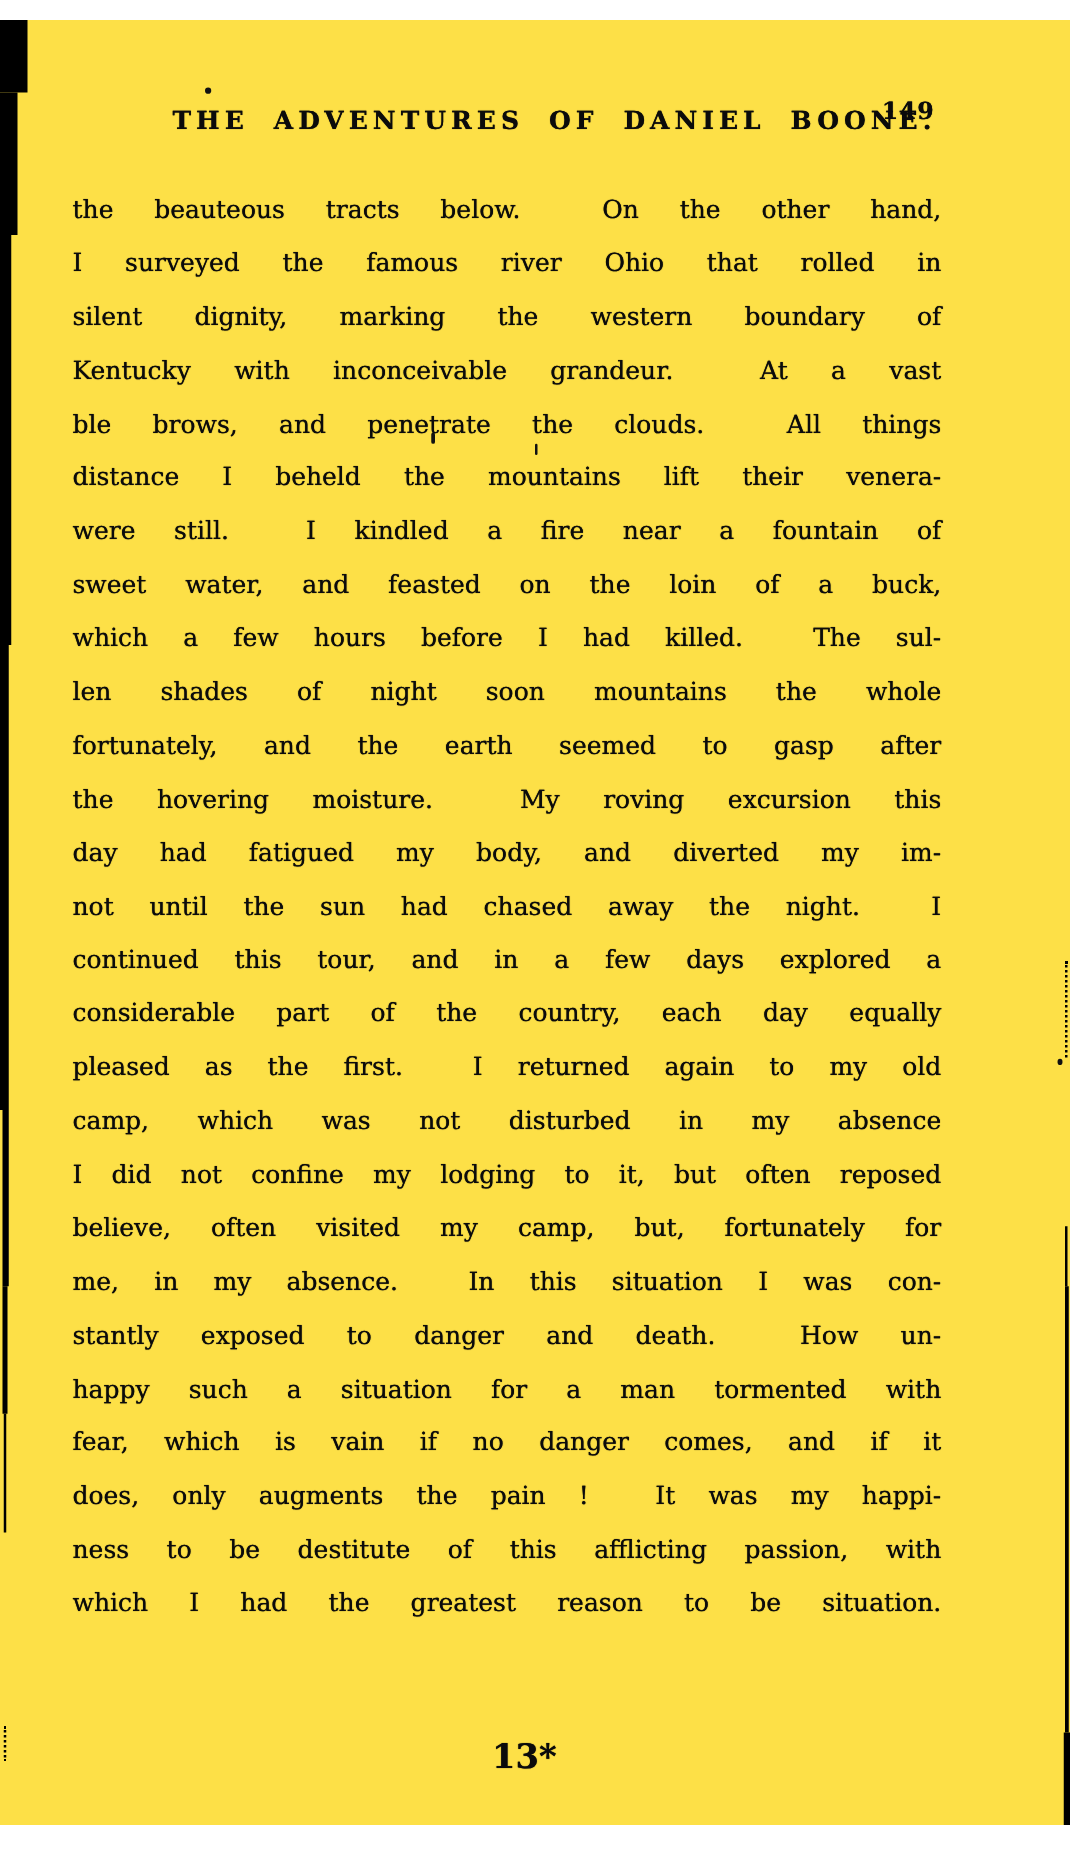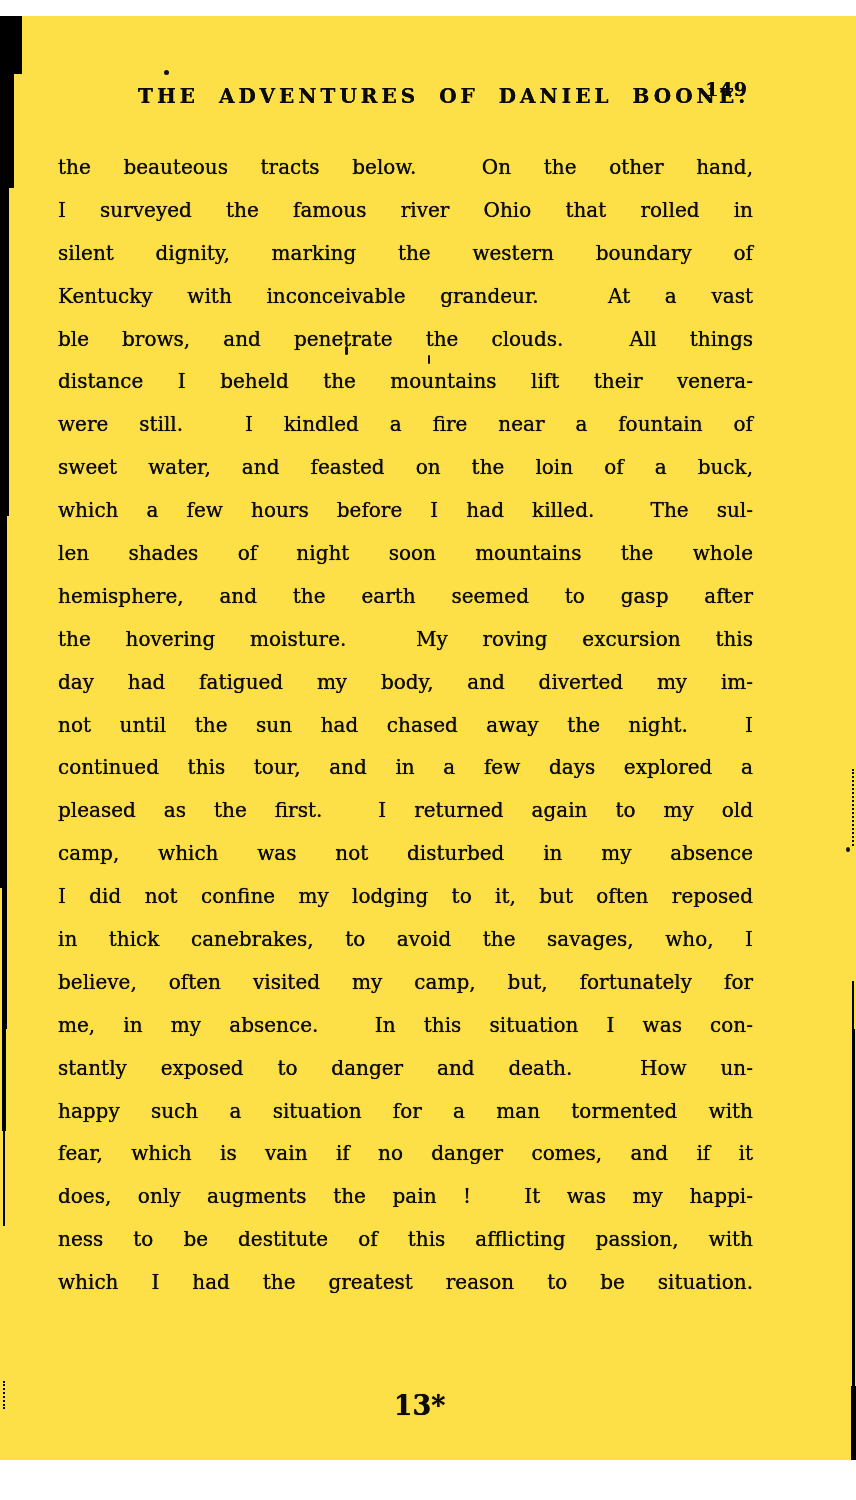--- a/index.html
+++ b/index.html
@@ -119,29 +119,29 @@
       <div class="line">the beauteous tracts below.&nbsp; On the other hand,</div>
       <div class="line">I surveyed the famous river Ohio that rolled in</div>
       <div class="line">silent dignity, marking the western boundary of</div>
       <div class="line">Kentucky with inconceivable grandeur.&nbsp; At a vast</div>
       <div class="line">ble brows, and penetrate the clouds.&nbsp; All things</div>
       <div class="line">distance I beheld the mountains lift their venera-</div>
       <div class="line">were still.&nbsp; I kindled a fire near a fountain of</div>
       <div class="line">sweet water, and feasted on the loin of a buck,</div>
       <div class="line">which a few hours before I had killed.&nbsp; The sul-</div>
       <div class="line">len shades of night soon mountains the whole</div>
-      <div class="line">hemisphere, and the earth seemed to gasp after</div>
+      <div class="line">fortunately, and the earth seemed to gasp after</div>
       <div class="line">the hovering moisture.&nbsp; My roving excursion this</div>
       <div class="line">day had fatigued my body, and diverted my im-</div>
       <div class="line">not until the sun had chased away the night.&nbsp; I</div>
       <div class="line">continued this tour, and in a few days explored a</div>
+      <div class="line">considerable part of the country, each day equally</div>
       <div class="line">pleased as the first.&nbsp; I returned again to my old</div>
       <div class="line">camp, which was not disturbed in my absence</div>
       <div class="line">I did not confine my lodging to it, but often reposed</div>
-      <div class="line">in thick canebrakes, to avoid the savages, who, I</div>
       <div class="line">believe, often visited my camp, but, fortunately for</div>
       <div class="line">me, in my absence.&nbsp; In this situation I was con-</div>
       <div class="line">stantly exposed to danger and death.&nbsp; How un-</div>
       <div class="line">happy such a situation for a man tormented with</div>
       <div class="line">fear, which is vain if no danger comes, and if it</div>
       <div class="line">does, only augments the pain&nbsp;!&nbsp; It was my happi-</div>
       <div class="line">ness to be destitute of this afflicting passion, with</div>
       <div class="line">which I had the greatest reason to be situation.</div>
     </div>
 

